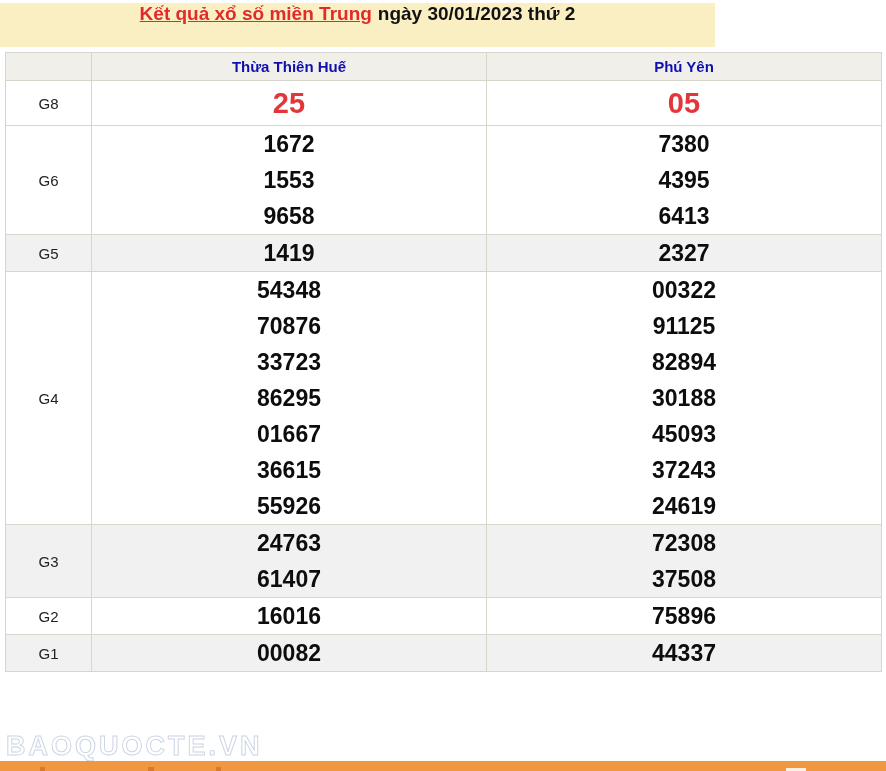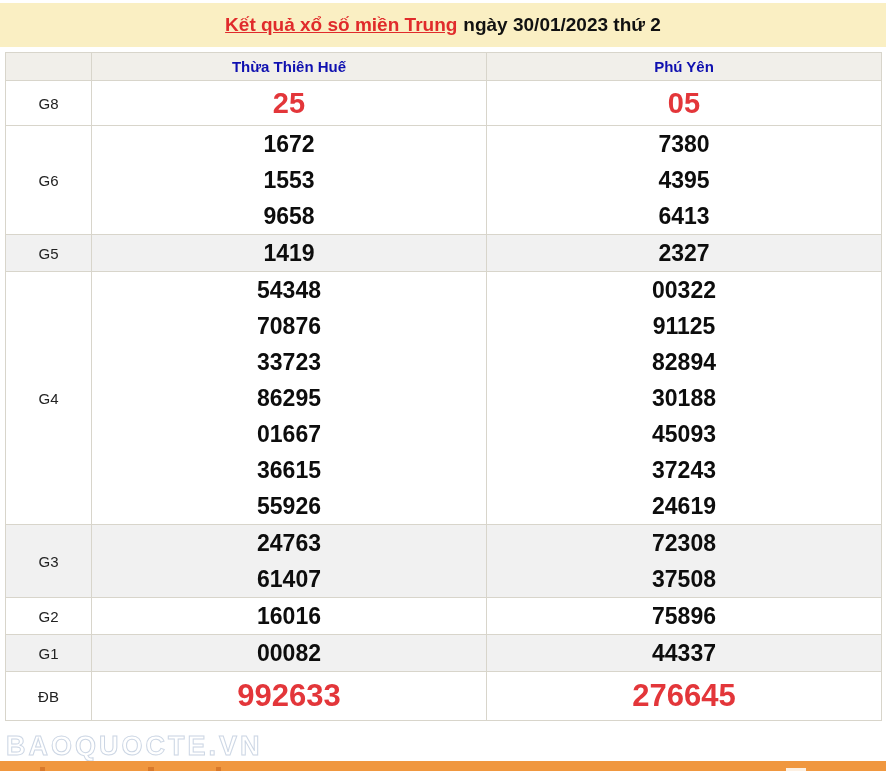--- a/index.html
+++ b/index.html
@@ -3,22 +3,22 @@
 <meta charset="utf-8">
 <style>
   html,body{margin:0;padding:0;background:#ffffff;}
   body{
     width:886px;height:771px;position:relative;overflow:hidden;
     font-family:"Liberation Sans", sans-serif;
     -webkit-font-smoothing:antialiased;
   }
   
   .title-band{
-    position:absolute;left:0;top:3px;width:886px;height:44px;
-    background:#faefc3;display:flex;align-items:center;justify-content:center;
+    position:absolute;left:0;top:3px;width:715px;height:44px;
+    background:#faefc3;display:flex;align-items:flex-start;justify-content:center;
   }
   .title-band .title{
     font-size:19px;font-weight:bold;color:#111;white-space:nowrap;
   }
   .title-band a.title-link{
     color:#e02b2b;text-decoration:underline;cursor:pointer;margin-right:6px;
   }
   
   table.results{
     position:absolute;left:5px;top:52px;width:876px;
@@ -175,29 +175,20 @@
     </tr>
     <tr class="r-single stripe">
       <td class="plabel">G1</td>
       <td class="vals">
           <div>00082</div>
         </td>
       <td class="vals">
           <div>44337</div>
         </td>
     </tr>
-    <tr class="r-db">
-      <td class="plabel">ĐB</td>
-      <td class="vals">
-          <div>992633</div>
-        </td>
-      <td class="vals">
-          <div>276645</div>
-        </td>
-    </tr>
   </tbody>
 </table>
 
 <div class="watermark">BAOQUOCTE.VN</div>
 
 <div class="orange-bar">
   <div class="artifact a1"></div>
   <div class="artifact a2"></div>
   <div class="artifact a3"></div>
   <div class="artifact white"></div>

